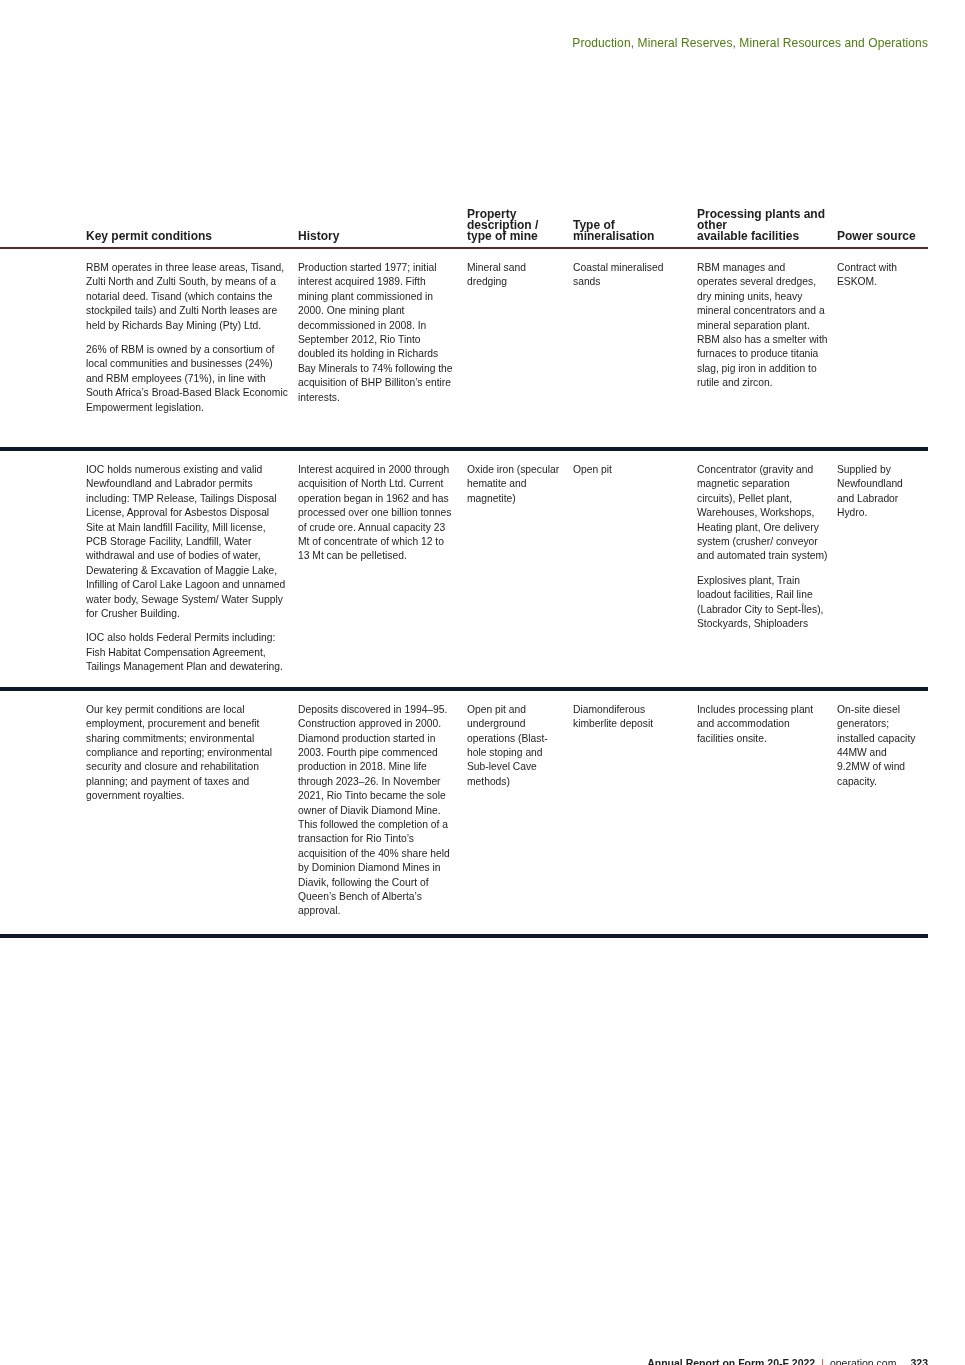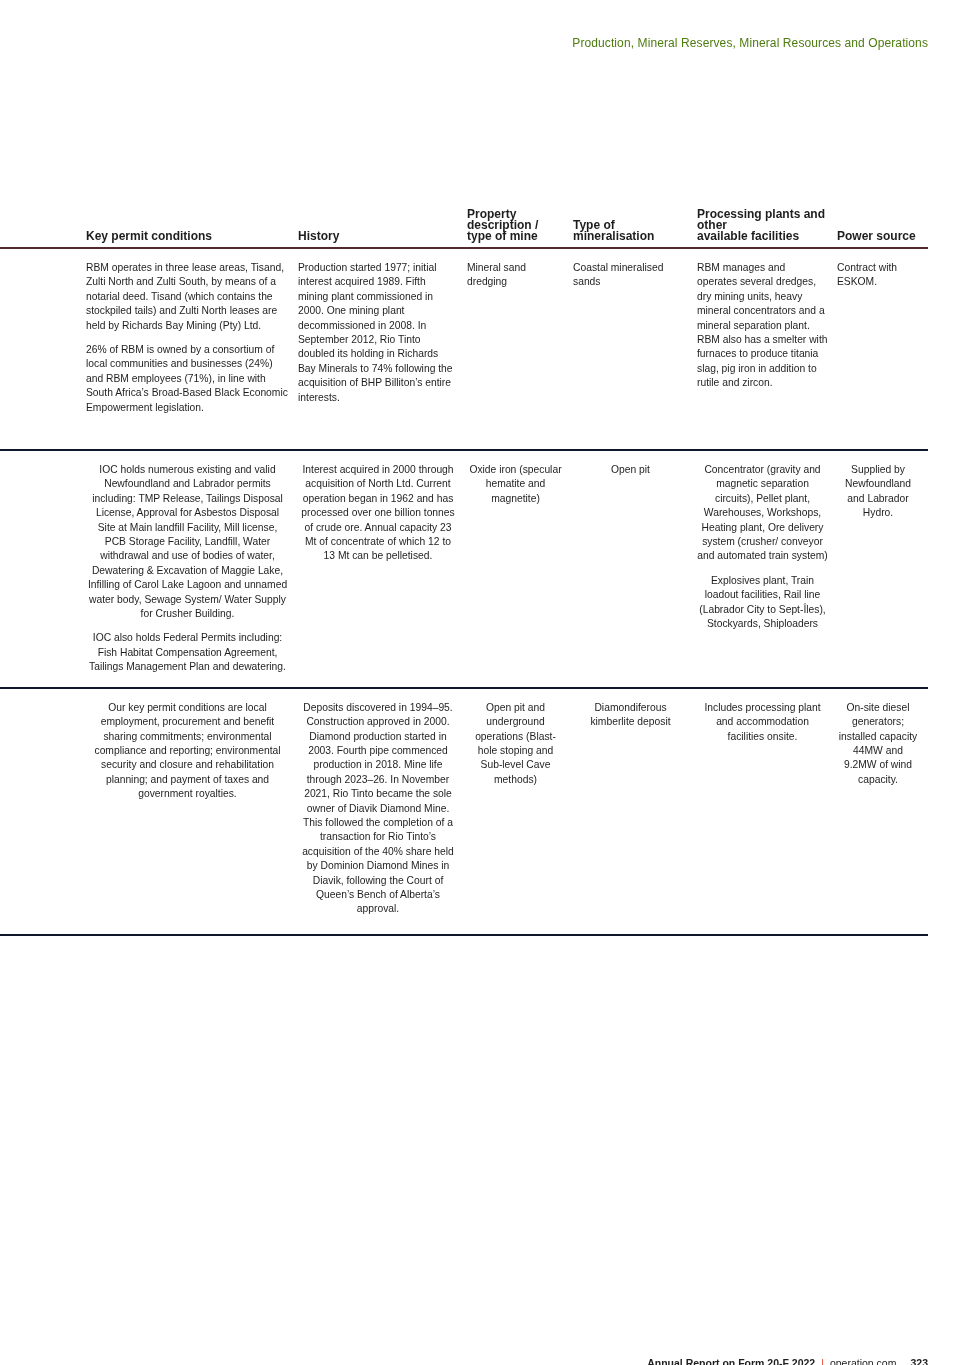--- a/index.html
+++ b/index.html
@@ -35,25 +35,25 @@
   .th {
     font-weight: bold;
     font-size: 12px;
     line-height: 11px;
     padding: 0 9px 5px 0;
     white-space: pre-line;
     align-self: end;
     color: #1e1e1e;
   }
   .trow {
-    border-bottom: 2px solid #0f172a;
+    border-bottom: 4px solid #0f172a;
   }
   .row-0 { min-height: 202px; }
-  .row-1 { min-height: 235px; text-align: center; }
-  .row-2 { min-height: 247px; text-align: center; }
+  .row-1 { min-height: 235px; }
+  .row-2 { min-height: 247px; }
   .td {
     padding: 12px 9px 12px 0;
     font-size: 10.3px;
     line-height: 14.4px;
   }
   .td p + p { margin-top: 10px; }
   .page-footer {
     position: absolute;
     top: 1357px; right: 37px;
     font-size: 10.5px;

